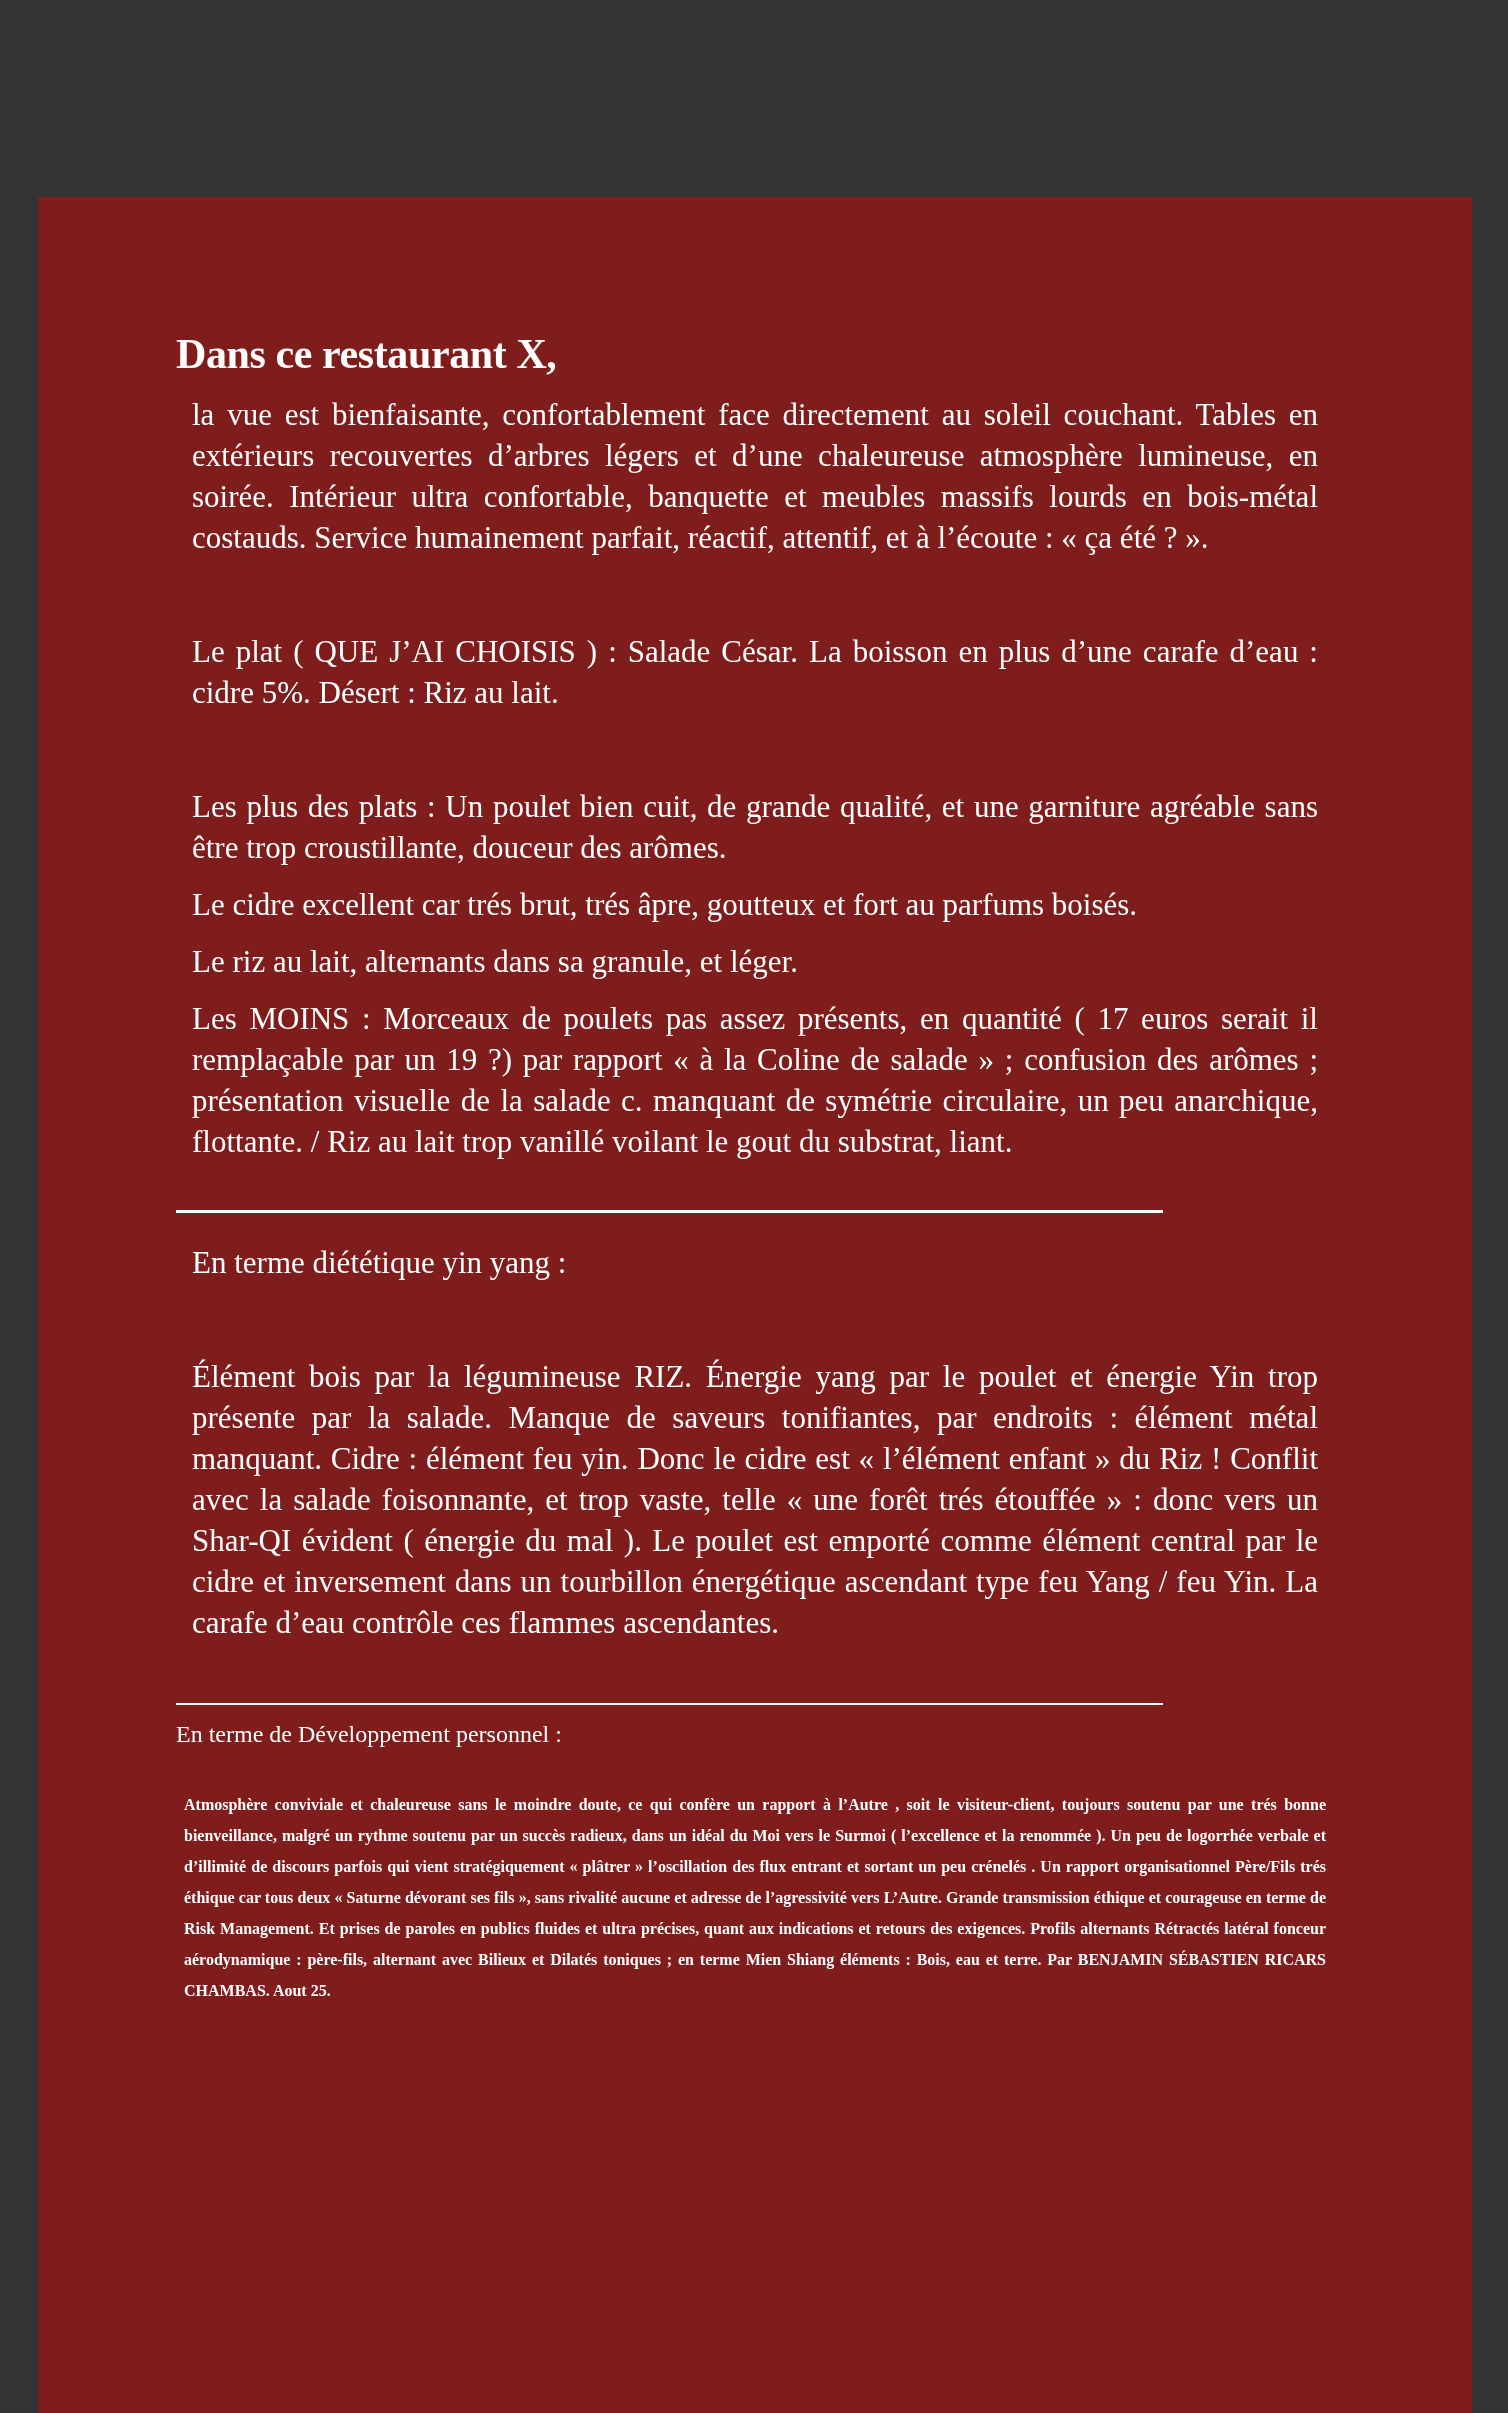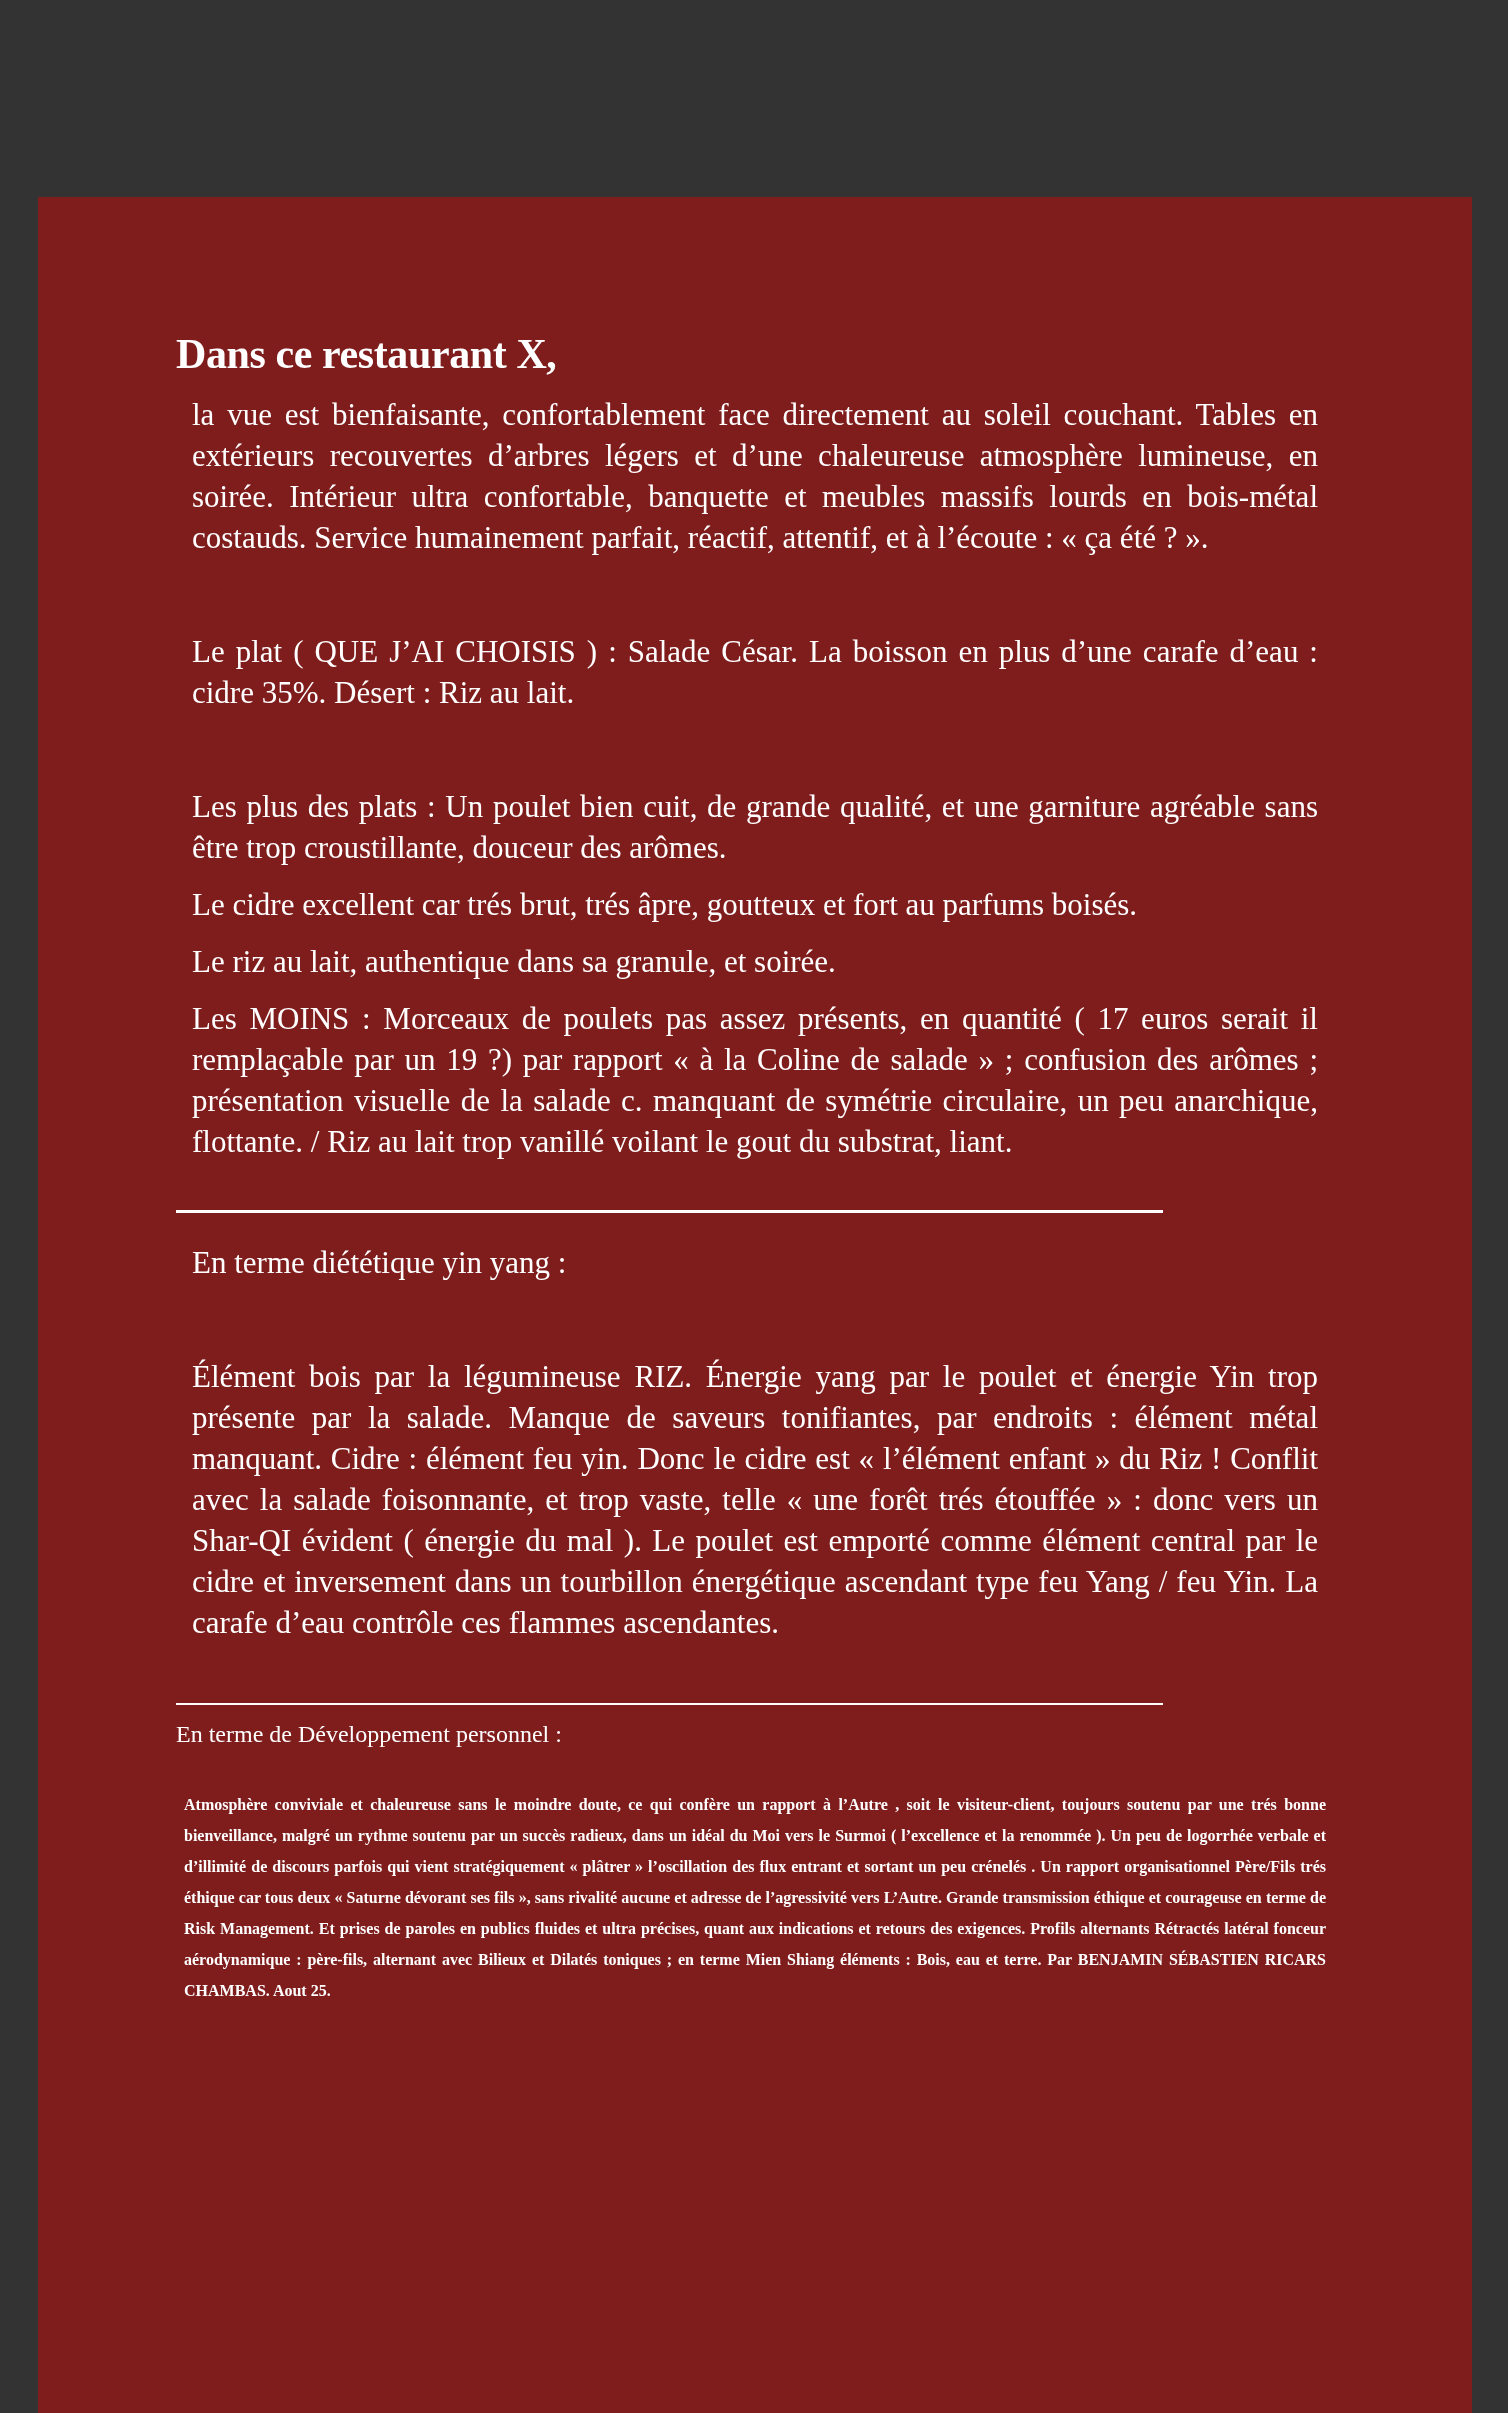--- a/index.html
+++ b/index.html
@@ -63,27 +63,27 @@
 
 <div class="page">
   <div class="content">
 
     <h1 class="title">Dans ce restaurant X,</h1>
 
     <p class="body-text last-line-left">la vue est bienfaisante, confortablement face directement au soleil couchant. Tables en extérieurs recouvertes d’arbres légers et d’une chaleureuse atmosphère lumineuse, en soirée. Intérieur ultra confortable, banquette et meubles massifs lourds en bois-métal costauds. Service humainement parfait, réactif, attentif, et à l’écoute : «   ça été ?   ».</p>
 
     <div class="gap"></div>
 
-    <p class="body-text last-line-left">Le plat ( QUE J’AI CHOISIS ) : Salade César. La boisson en plus d’une carafe d’eau : cidre 35%. Désert : Riz au lait.</p>
+    <p class="body-text last-line-left">Le plat ( QUE J’AI CHOISIS ) : Salade César. La boisson en plus d’une carafe d’eau : cidre 5%. Désert : Riz au lait.</p>
 
     <div class="gap"></div>
 
     <p class="body-text last-line-left">Les plus des plats : Un poulet bien cuit, de grande qualité, et une garniture agréable sans être trop croustillante, douceur des arômes.</p>
     <p class="body-text last-line-left">Le cidre excellent car trés brut, trés âpre, goutteux et fort au parfums boisés.</p>
-    <p class="body-text last-line-left">Le riz au lait, authentique dans sa granule, et soirée.</p>
+    <p class="body-text last-line-left">Le riz au lait, alternants dans sa granule, et léger.</p>
     <p class="body-text last-line-left">Les MOINS : Morceaux de poulets pas assez présents, en quantité ( 17 euros serait il remplaçable par un 19 ?) par rapport «  à la Coline de salade  » ; confusion des arômes ; présentation visuelle de la salade c. manquant de symétrie circulaire, un peu anarchique, flottante. / Riz au lait trop vanillé voilant le gout du substrat, liant.</p>
 
     <div style="height:32px"></div>
     <div class="rule"></div>
     <div style="height:13.4px"></div>
 
     <p class="body-text">En terme diététique yin yang :</p>
     <div class="gap"></div>
     <p class="body-text last-line-left">Élément bois par la légumineuse RIZ. Énergie yang par le poulet et énergie Yin trop présente par la salade. Manque de saveurs tonifiantes, par endroits : élément métal manquant. Cidre : élément feu yin. Donc le cidre est «   l’élément enfant   » du Riz ! Conflit avec la salade foisonnante, et trop vaste, telle «  une forêt trés étouffée  » : donc vers un Shar-QI évident ( énergie du mal ). Le poulet est emporté comme élément central par le cidre et inversement dans un tourbillon énergétique ascendant type feu Yang / feu Yin. La carafe d’eau contrôle ces flammes ascendantes.</p>
 

